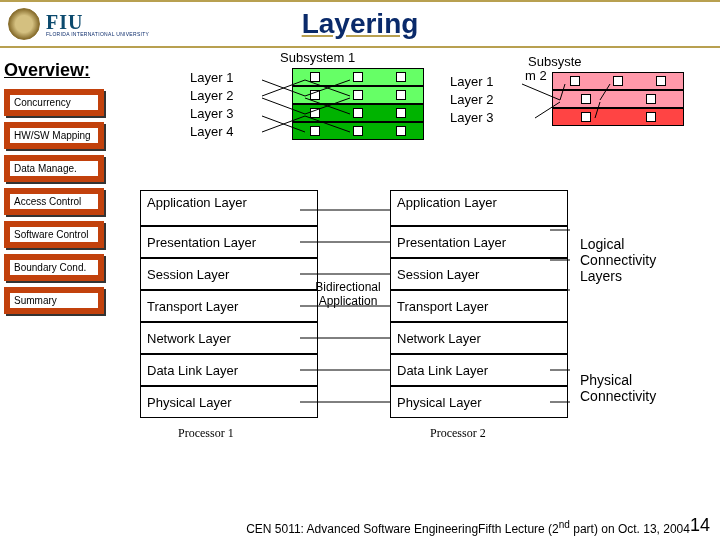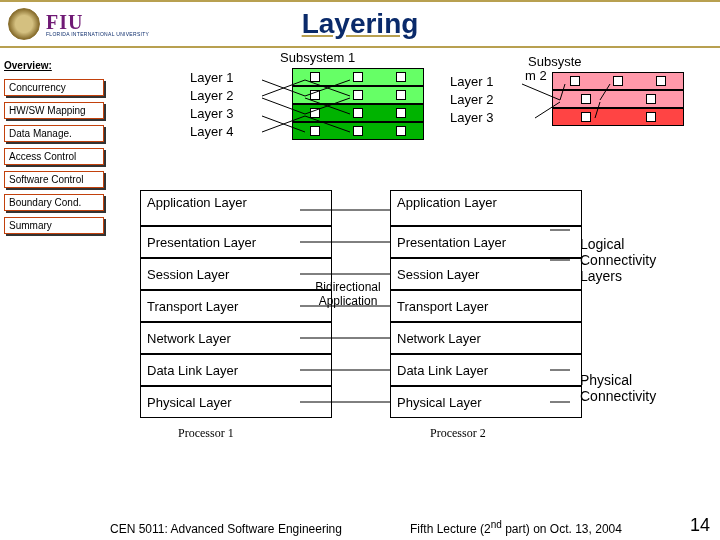--- a/index.html
+++ b/index.html
@@ -27,49 +27,49 @@
     background: radial-gradient(circle, #d4c080 40%, #8a7030 70%);
     margin-left: 8px;
     border: 1px solid #8a7030;
   }
   .logo-text {
     margin-left: 6px;
     display: flex;
     flex-direction: column;
     line-height: 1;
   }
-  .logo-fiu { font-weight: bold; font-size: 20px; color: #701a75; letter-spacing: 1px; font-family: Georgia, serif;}
+  .logo-fiu { font-weight: bold; font-size: 20px; color: #0c4a6e; letter-spacing: 1px; font-family: Georgia, serif;}
   .logo-sub { font-size: 5px; color: #0a2a6a; letter-spacing: 0.3px;}
   .title {
     position: absolute;
     left: 50%; transform: translateX(-50%);
     font-size: 28px;
     font-weight: bold;
     color: #0a2a6a;
     font-family: Arial;
     text-decoration: underline;
     text-decoration-color: #b8a050;
   }
   .sidebar {
     position: absolute;
     left: 4px;
     top: 60px;
     width: 110px;
   }
   .overview-label {
     font-weight: bold;
     text-decoration: underline;
-    font-size: 10px;
+    font-size: 18px;
     margin-bottom: 8px;
   }
   .nav-btn {
     display: block;
     width: 100px;
     background: #fff;
-    border: 1px solid #c2410c;
+    border: 6px solid #c2410c;
     box-shadow: 2px 2px 0 #333;
     font-size: 10px;
     padding: 2px 4px;
     margin-bottom: 6px;
     text-align: left;
     cursor: pointer;
   }
   .content {
     position: absolute;
     left: 130px;
@@ -81,36 +81,36 @@
   .sub-title { position: absolute; font-size: 13px; }
   .layer-row { display: flex; align-items: center; height: 18px; gap: 46px;}
   .layer-label { width: 56px; font-size: 13px;}
   .bar { height: 16px; width: 130px; border: 1.5px solid #000; position: relative; display:flex; align-items:center; justify-content:space-around;}
   .green-top { background: #66ff66;}
   .green-bot { background: #00b300;}
   .red-top { background: #ff99aa;}
   .red-bot { background: #ff4444;}
   .node { width: 8px; height: 8px; border: 1px solid #000; background:#fff; }
   .osi-area { position: relative; margin-top: 20px;}
-  .stack { position: absolute; width: 192px;}
+  .stack { position: absolute; width: 178px;}
   .stack .cell {
     border: 1px solid #000;
     padding: 6px 6px;
     font-size: 13px;
     background: #fff;
     height: 18px;
     display:flex; align-items:center;
   }
   .stack .app-cell { height: 26px; border:1px solid #000; padding:4px 6px; font-size:13px; overflow:hidden;}
   .processor-label { position:absolute; font-size:12px; font-family: 'Times New Roman', serif;}
   .mid-label { position:absolute; font-size:12px; text-align:center;}
   .side-label { position:absolute; font-size:14px;}
   .footer {
     position:absolute; bottom: 4px; left: 0; right: 0;
-    display:flex; justify-content:space-between; align-items:flex-end;
+    display:flex; justify-content:flex-end; align-items:flex-end;
     padding: 0 10px;
     font-size: 12px;
   }
   .pagenum { font-size: 18px;}
   svg.lines { position:absolute; top:0; left:0; pointer-events:none;}
 </style>
 </head>
 <body>
 
 <div class="header">

